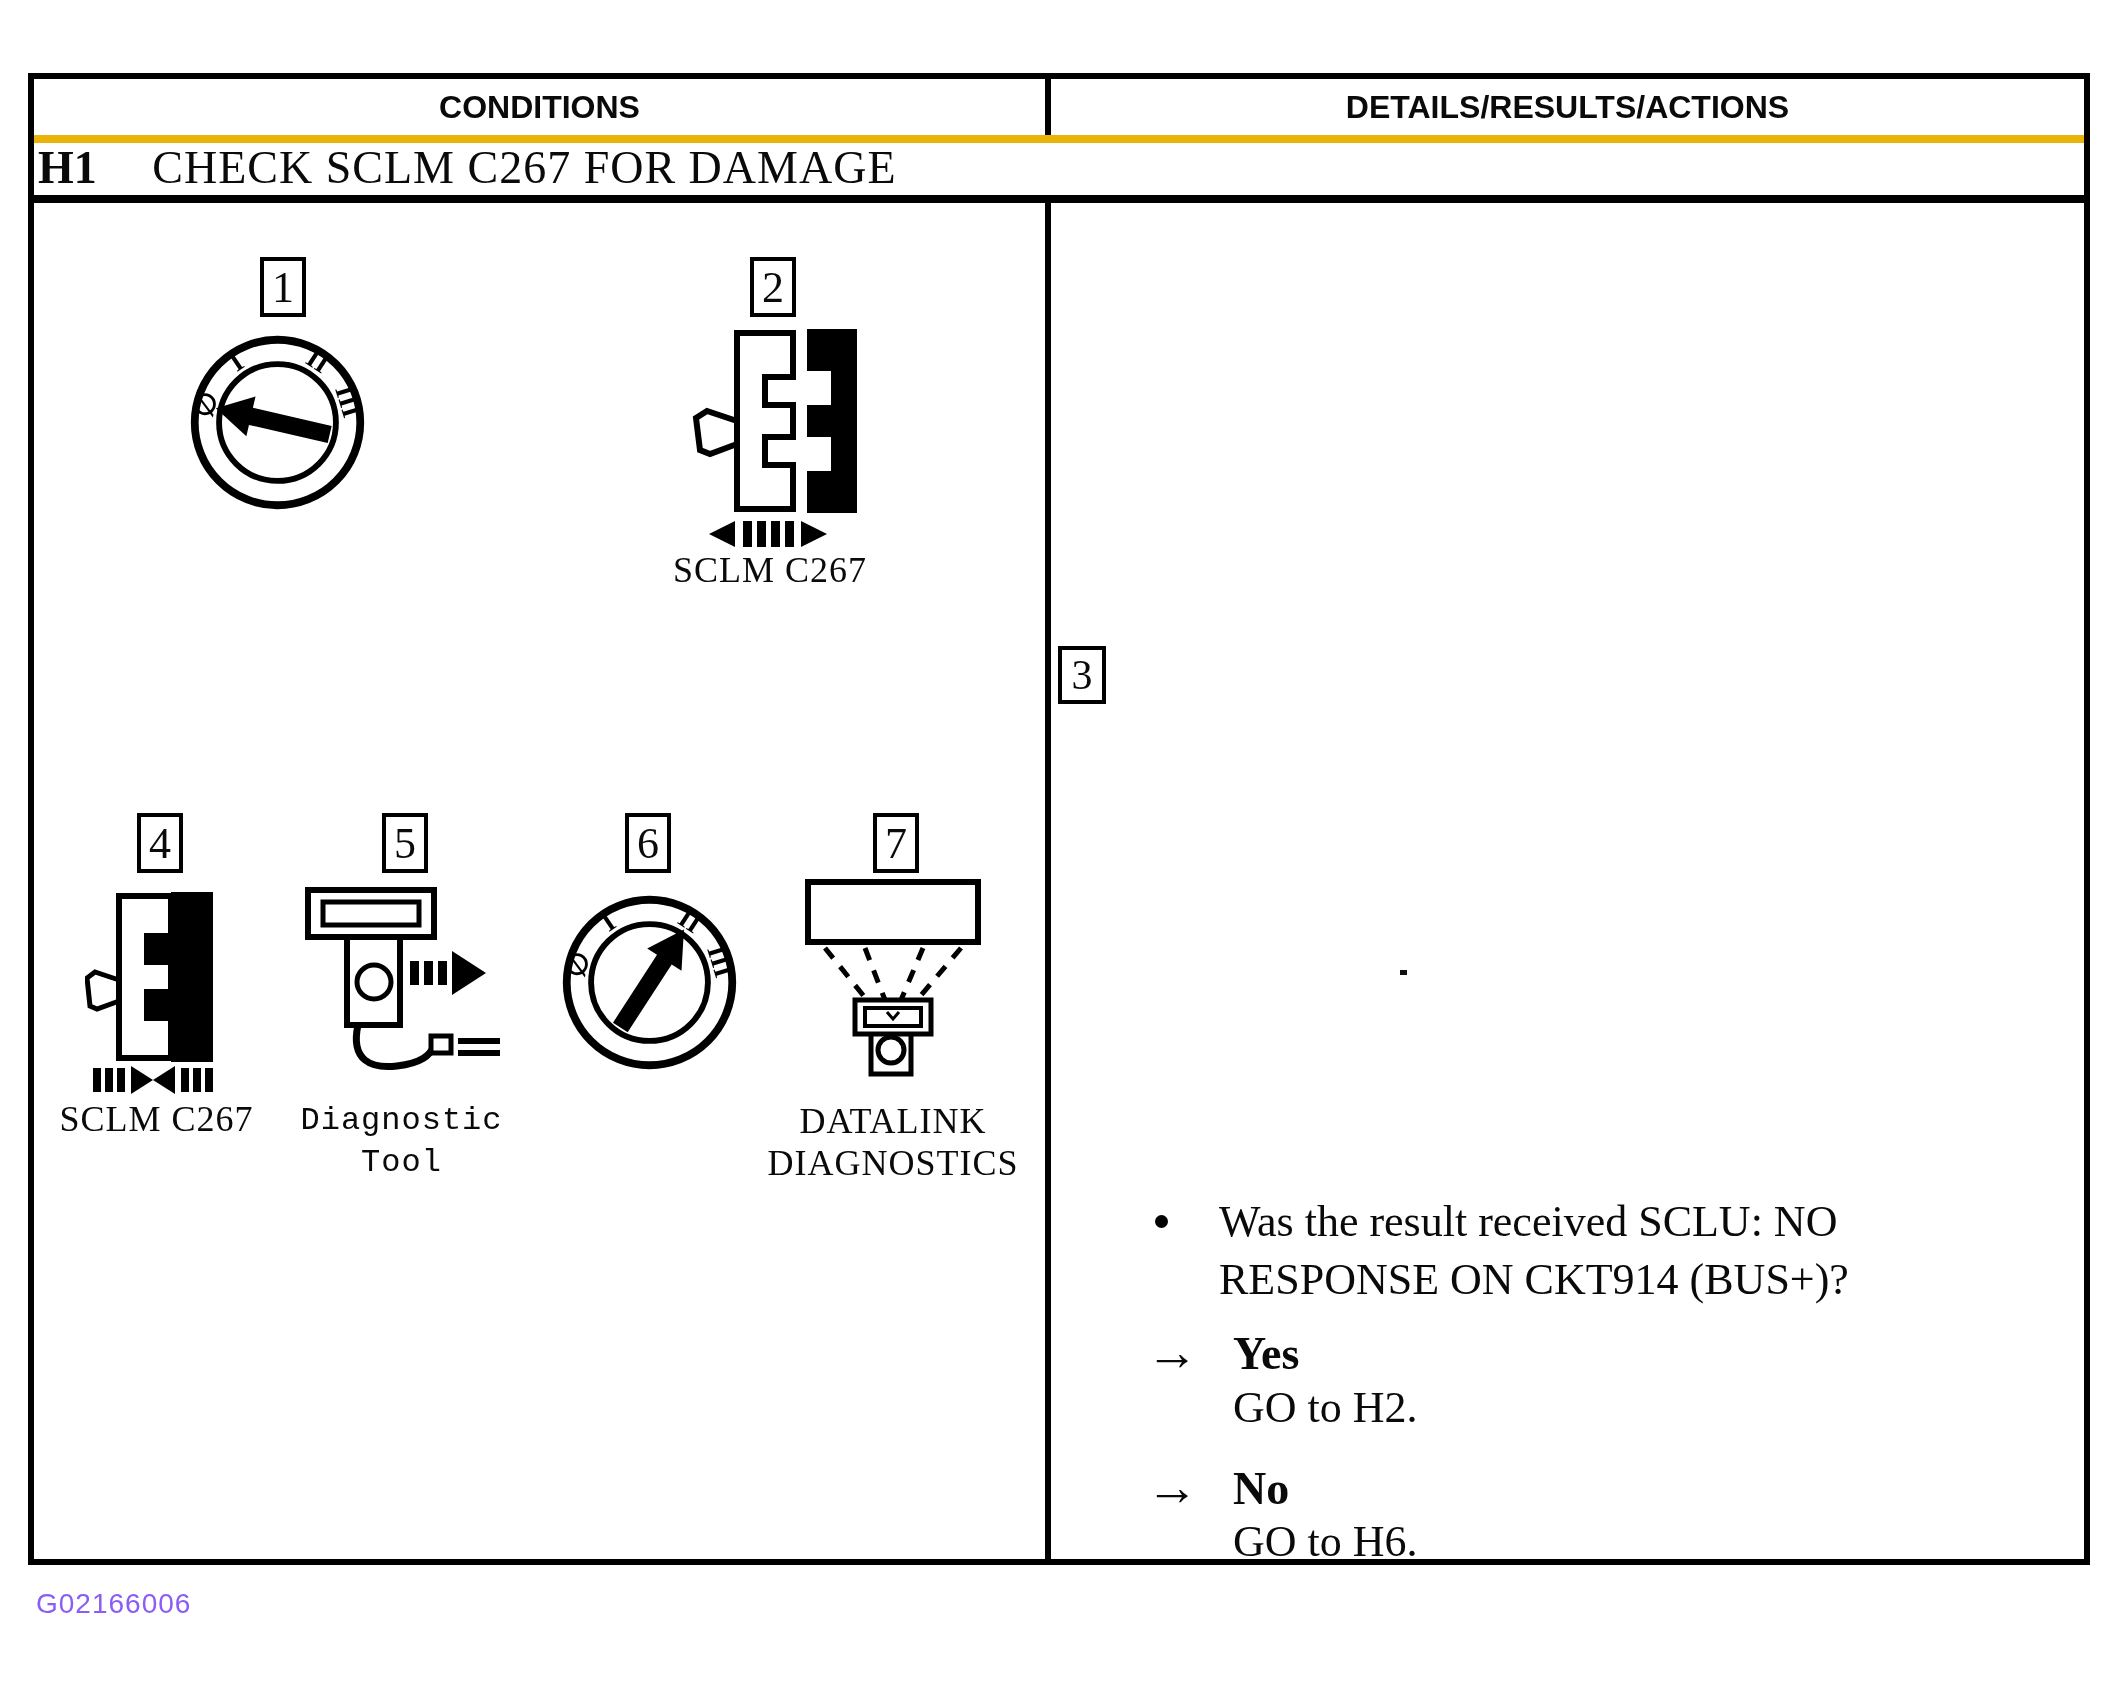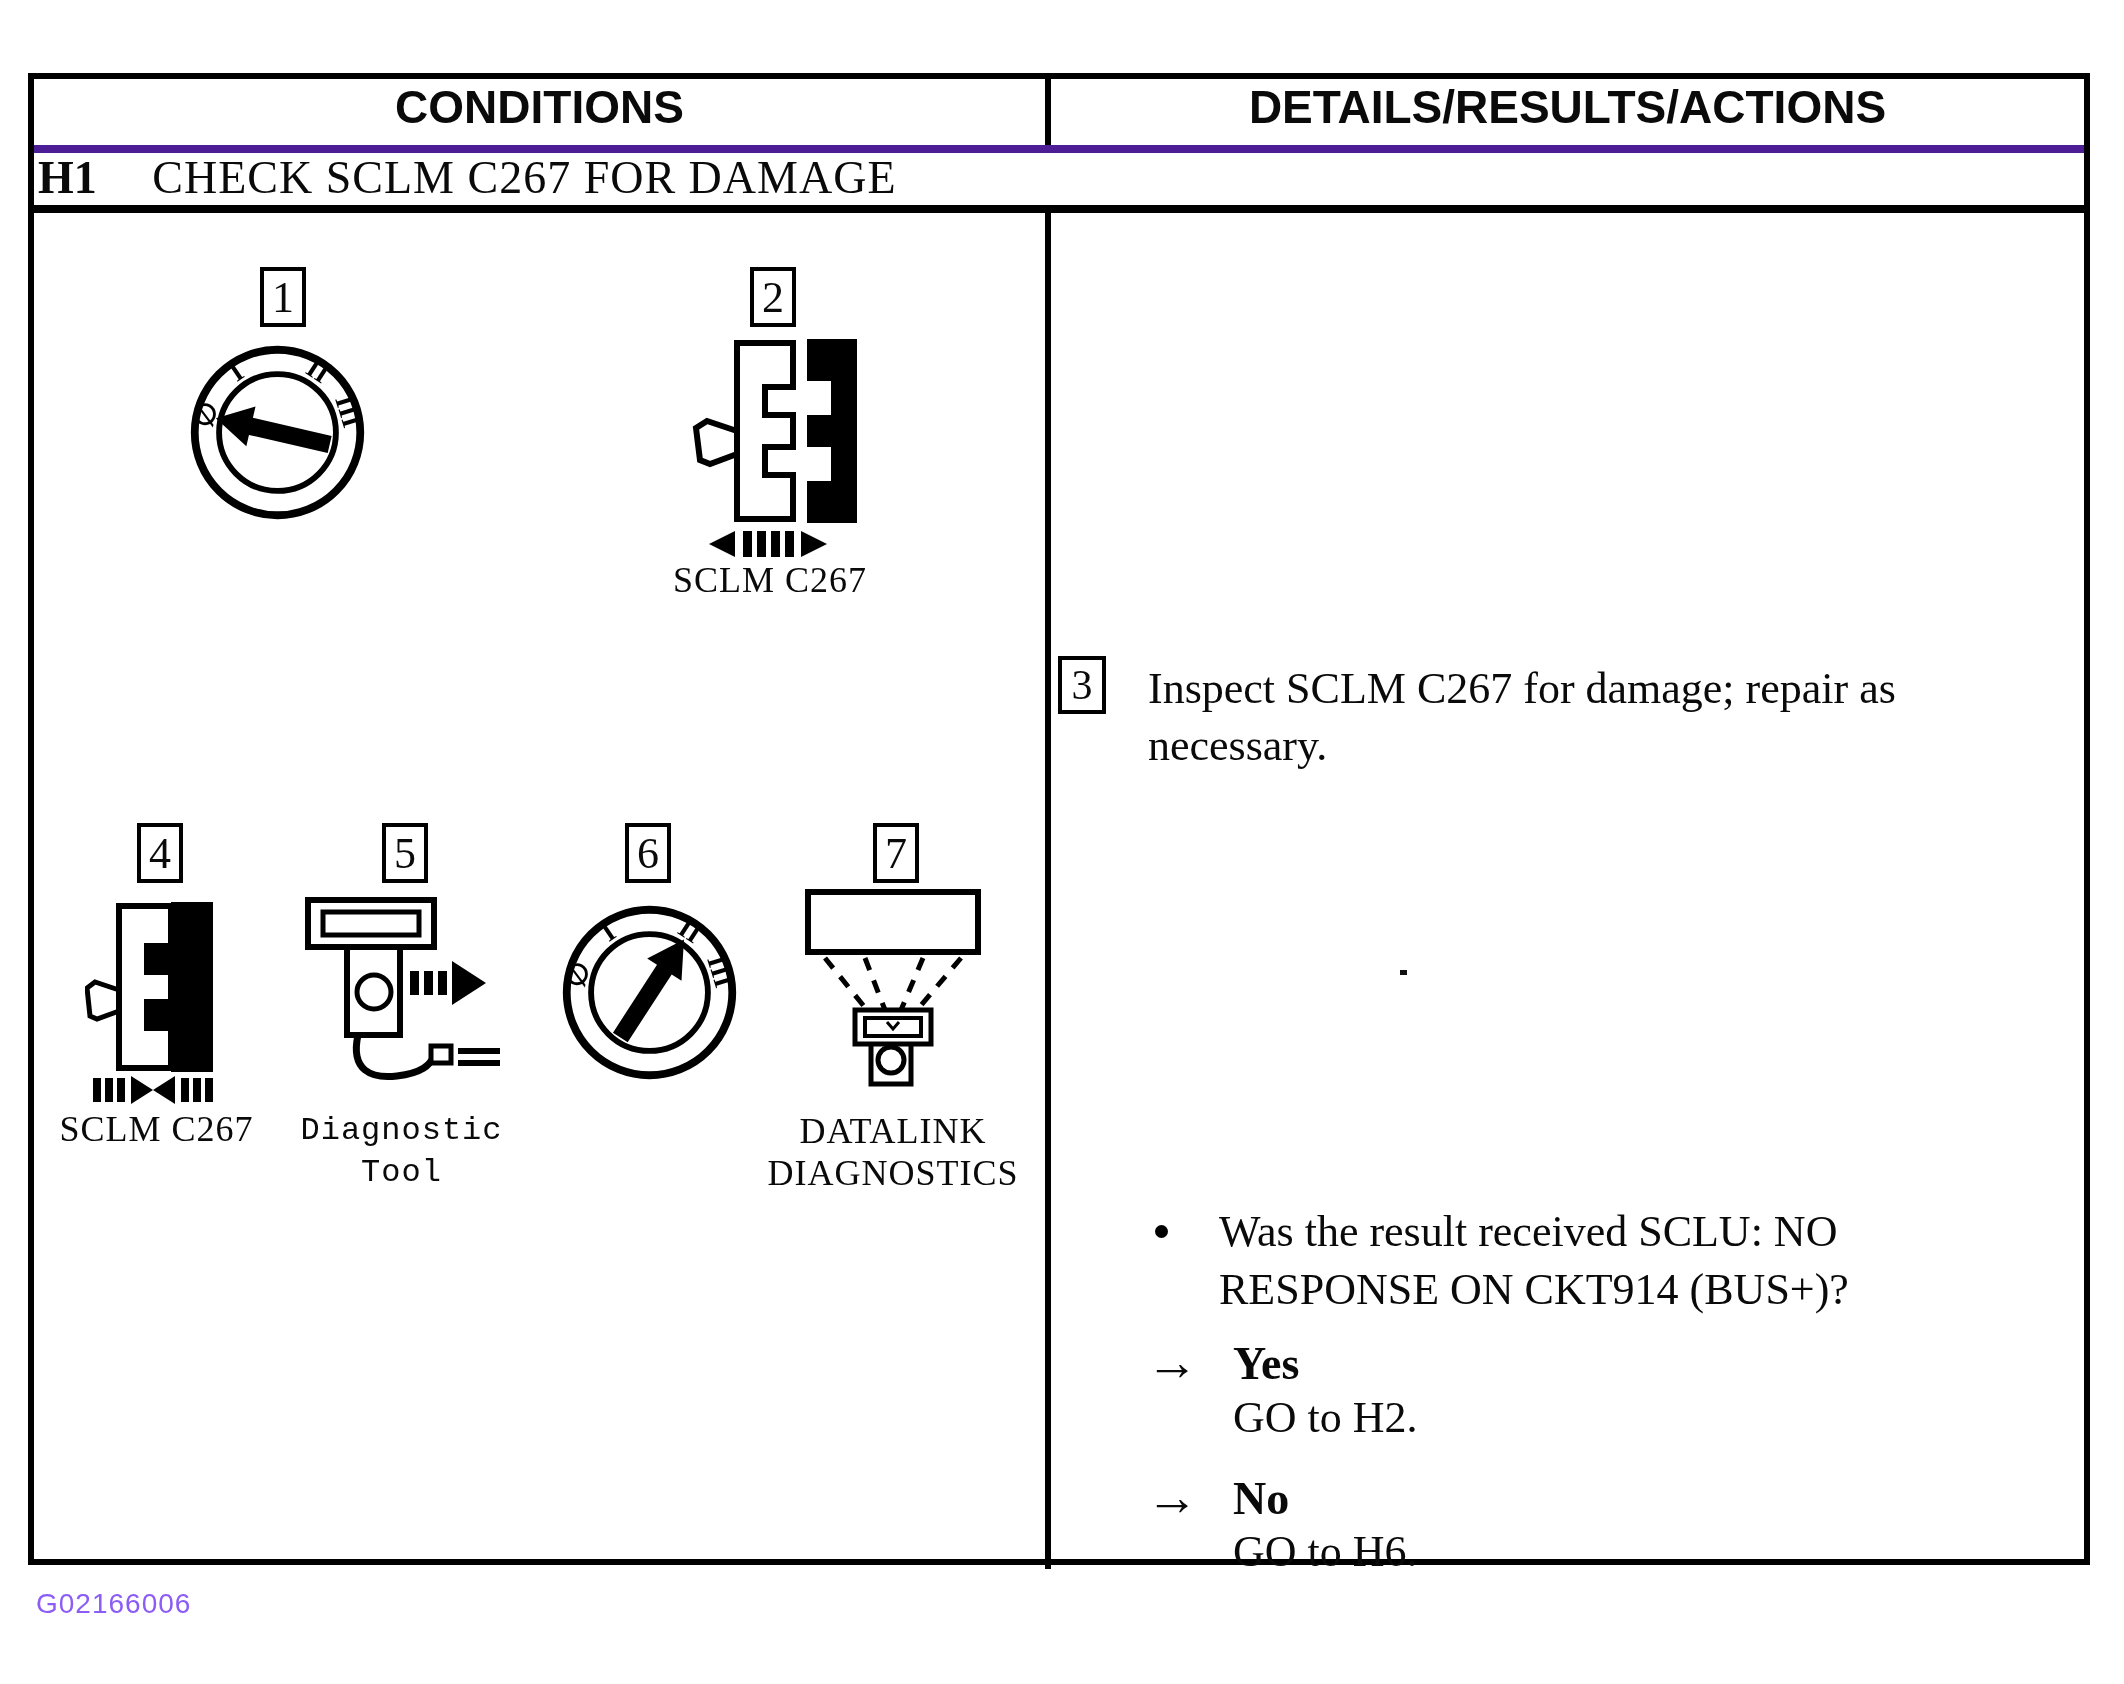--- a/index.html
+++ b/index.html
@@ -12,25 +12,25 @@
     overflow:hidden;
   }
   
   .ptable{
     position:absolute;left:28px;top:73px;
     width:2062px;height:1492px;
     box-sizing:border-box;
     border:6px solid #000;
   }
   .header-row{
-    display:flex;height:74px;
-    border-bottom:8px solid #4c1d95;
+    display:flex;height:64px;
+    border-bottom:8px solid #eab308;
     box-sizing:border-box;
     font-family:"Liberation Sans", sans-serif;
-    font-weight:bold;font-size:46px;line-height:56px;
+    font-weight:bold;font-size:32px;line-height:56px;
   }
   .hdr-cell{box-sizing:border-box;text-align:center;}
   .hdr-left{width:1017px;border-right:6px solid #000;}
   .hdr-right{flex:1;}
   .steprow{
     height:60px;box-sizing:border-box;
     border-bottom:8px solid #000;
     font-size:46px;line-height:50px;
     white-space:nowrap;
     padding-left:4px;
@@ -218,24 +218,20 @@
           <div>DIAGNOSTICS</div>
         </div>
 
       </div>
 
       <div class="col-details">
 
         <div class="stepnumbox">
           <span>3</span>
         </div>
-        <div class="steptext">
-          <div>Inspect SCLM C267 for damage; repair as</div>
-          <div>necessary.</div>
-        </div>
 
         <div class="bullet-dot"></div>
         <div class="question">
           <div>Was the result received SCLU: NO</div>
           <div>RESPONSE ON CKT914 (BUS+)?</div>
         </div>
 
         <div class="branch-arrow" style="top:1128px;">→</div>
         <div class="branch-label" style="top:1126px;">Yes</div>
         <div class="branch-go" style="top:1180px;">

